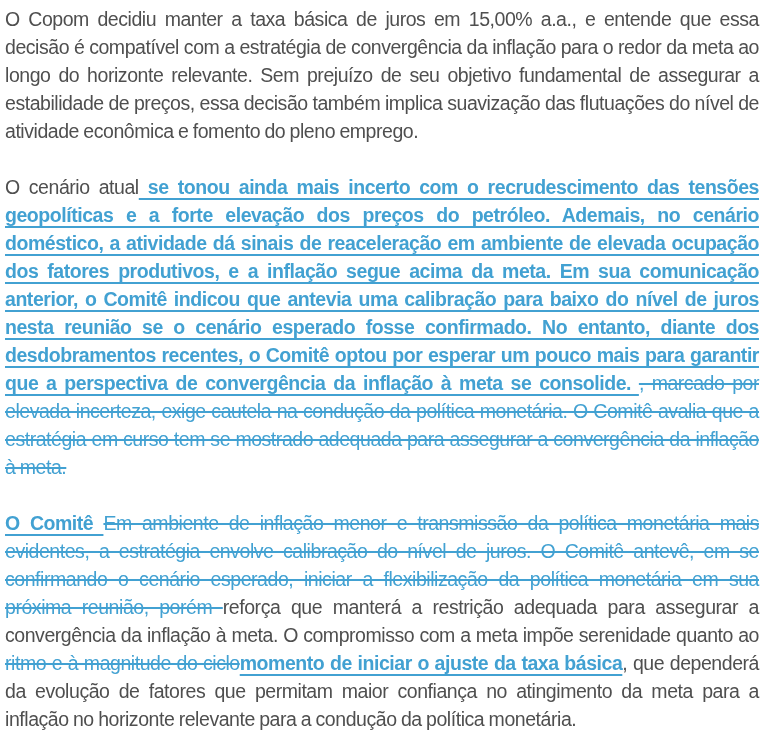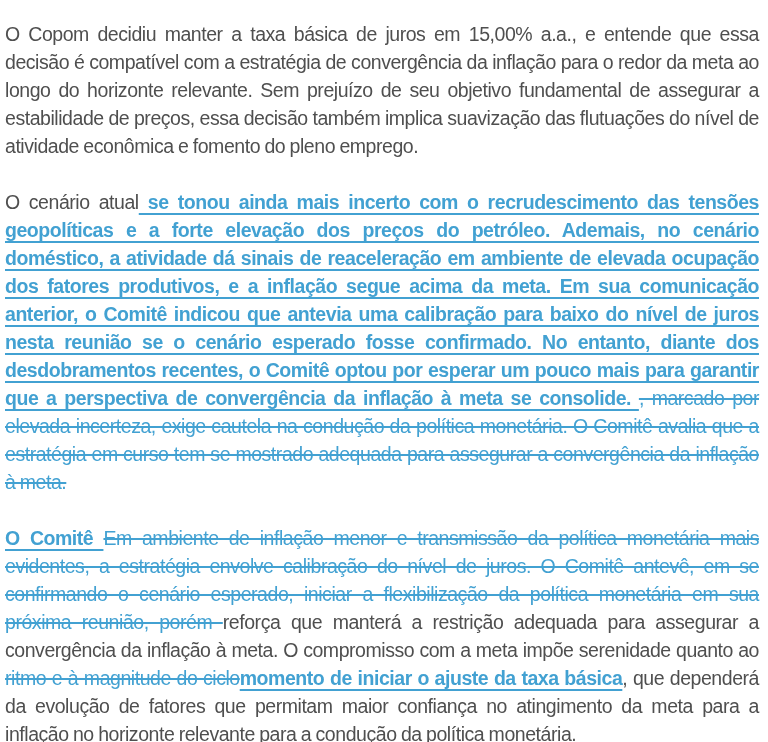--- a/index.html
+++ b/index.html
@@ -10,21 +10,21 @@
   html, body {
     margin: 0;
     padding: 0;
     background: var(--page-bg);
   }
   .page {
     box-sizing: border-box;
     width: 768px;
     height: 742px;
     background: var(--page-bg);
-    padding: 20px 9px 0 5px;
+    padding: 5px 9px 0 5px;
     overflow: hidden;
   }
   .doc {
     font-family: "Liberation Sans", "DejaVu Sans", sans-serif;
     font-size: 19.5px;
     line-height: 28px;
     letter-spacing: -0.45px;
     word-spacing: -0.6px;
     text-align: justify;
     color: var(--body-text);

